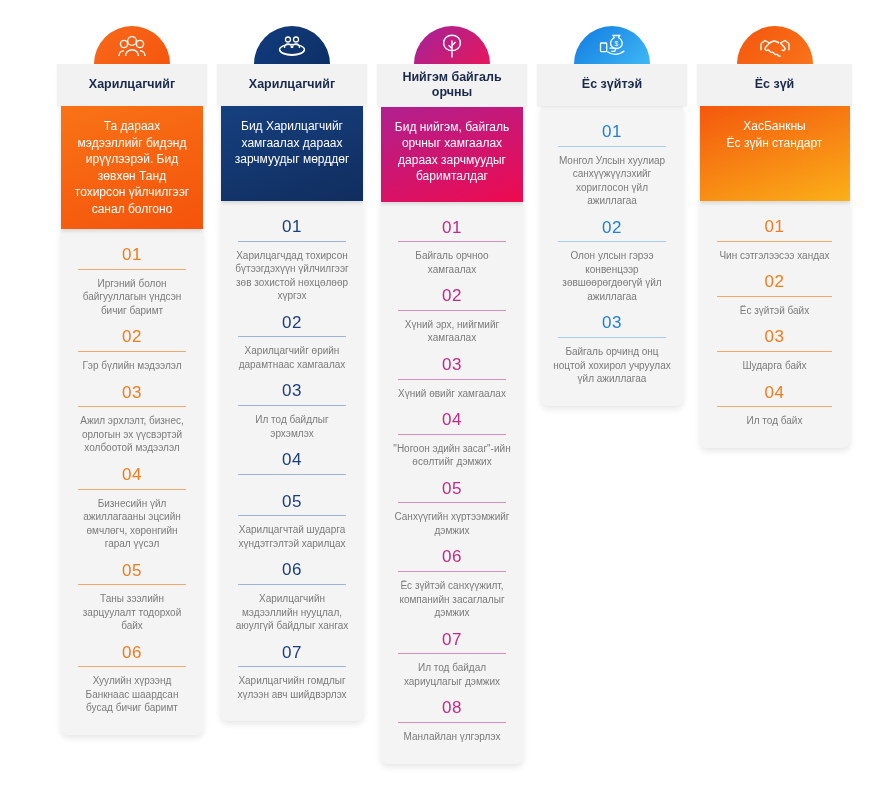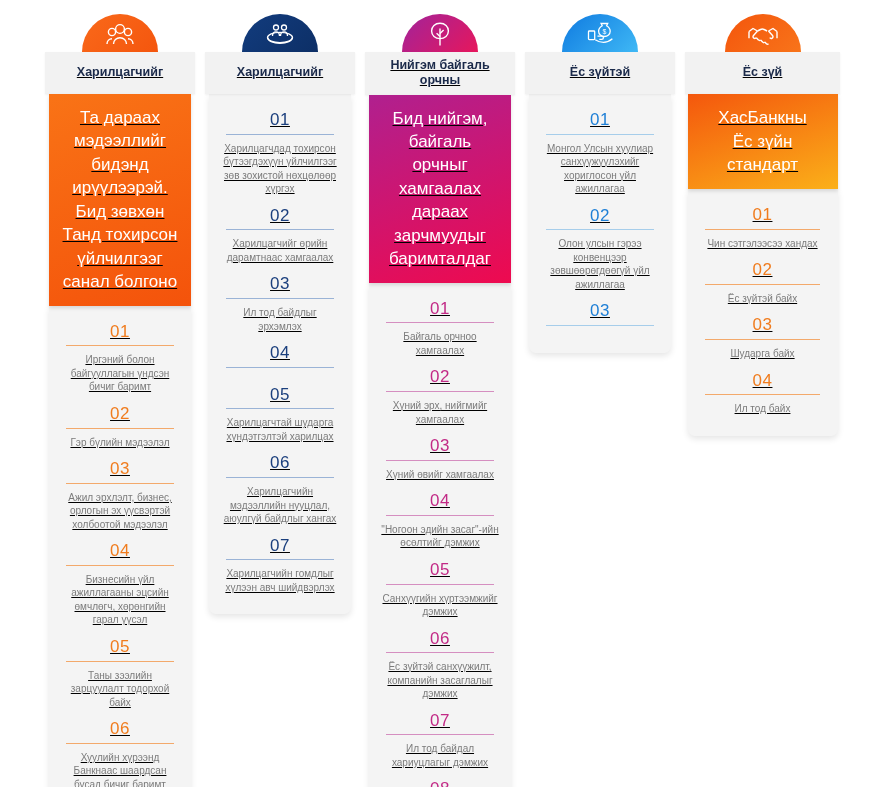--- a/index.html
+++ b/index.html
@@ -5,22 +5,21 @@
   * { box-sizing: border-box; margin: 0; padding: 0; }
   html, body {
     width: 888px; height: 787px;
     background: #ffffff;
     font-family: "Liberation Sans", "DejaVu Sans", sans-serif;
     overflow: hidden;
   }
   .board {
     position: relative;
     width: 888px; height: 657px;
-    padding: 0;
-    text-decoration: underline;
+    padding: 12px;
   }
   .cols {
     display: flex;
     align-items: flex-start;
     justify-content: flex-start;
     padding-left: 45px;
     padding-top: 14px;
     gap: 10px;
   }
   .col { position: relative; width: 150px; flex: 0 0 auto; }
@@ -55,25 +54,25 @@
     font-weight: bold;
     color: #1b2a4a;
     line-height: 1.22;
   }
 
   
   .banner {
     width: 142px;
     margin: 0 auto;
     min-height: 95px;
-    display: flex; align-items: center; justify-content: center;
+    display: flex; justify-content: center;
     text-align: center;
     color: #ffffff;
     padding: 12px 11px;
-    font-size: 17px;
+    font-size: 12px;
     line-height: 1.38;
     position: relative;
     z-index: 2;
     box-shadow: 0 2px 4px rgba(0,0,0,0.13);
   }
   .banner.w5 { width: 150px; }
 
   
   .card {
     width: 142px;
@@ -173,20 +172,23 @@
               <path d="M7.5 14c0-2.4 1.6-4.1 3.5-4.1s3.5 1.7 3.5 4.1"></path>
               <path d="M15.5 14c0-2.4 1.6-4.1 3.5-4.1s3.5 1.7 3.5 4.1"></path>
               <ellipse cx="15" cy="15.5" rx="12.5" ry="5.2"></ellipse>
               <path d="M2.6 15.5c0 3.2 5.5 5.8 12.4 5.8s12.4-2.6 12.4-5.8"></path>
             </svg>
           </span>
         </div>
         <div class="plate">
           <div class="plate-text">Харилцагчийг</div>
         </div>
+        <div class="banner" style="background: linear-gradient(160deg, rgb(22, 64, 127), rgb(16, 45, 94));">
+          <div>Бид Харилцагчийг хамгаалах дараах зарчмуудыг мөрддөг</div>
+        </div>
         <div class="card">
           <div class="item">
             <div class="item-num" style="color: rgb(27, 63, 125);">01</div>
             <div class="item-rule" style="background: rgb(154, 179, 214);"></div>
             <div class="item-text">Харилцагчдад тохирсон бүтээгдэхүүн үйлчилгээг зөв зохистой нөхцөлөөр хүргэх</div>
           </div>
           <div class="item">
             <div class="item-num" style="color: rgb(27, 63, 125);">02</div>
             <div class="item-rule" style="background: rgb(154, 179, 214);"></div>
             <div class="item-text">Харилцагчийг өрийн дарамтнаас хамгаалах</div>
@@ -299,20 +301,21 @@
             <div class="item-text">Монгол Улсын хуулиар санхүүжүүлэхийг хориглосон үйл ажиллагаа</div>
           </div>
           <div class="item">
             <div class="item-num" style="color: rgb(30, 127, 214);">02</div>
             <div class="item-rule" style="background: rgb(166, 205, 234);"></div>
             <div class="item-text">Олон улсын гэрээ конвенцээр зөвшөөрөгдөөгүй үйл ажиллагаа</div>
           </div>
           <div class="item">
             <div class="item-num" style="color: rgb(30, 127, 214);">03</div>
             <div class="item-rule" style="background: rgb(166, 205, 234);"></div>
+            <div class="item-text">Байгаль орчинд онц ноцтой хохирол учруулах үйл ажиллагаа</div>
           </div>
         </div>
       </div>
       <div class="col wide">
         <div class="dome" style="background: linear-gradient(135deg, rgb(244, 85, 12), rgb(248, 116, 26));">
           <span>
             <svg width="32" height="24" viewBox="0 0 32 24" fill="none" stroke="#fff" stroke-width="1.4">
               <path d="M2 7.5l4-3 4.5 2.5"></path>
               <path d="M30 7.5l-4-3-4.5 2.5"></path>
               <path d="M10.5 7l3-1.5c1.2-.6 2.4-.6 3.6 0l3 1.5"></path>

